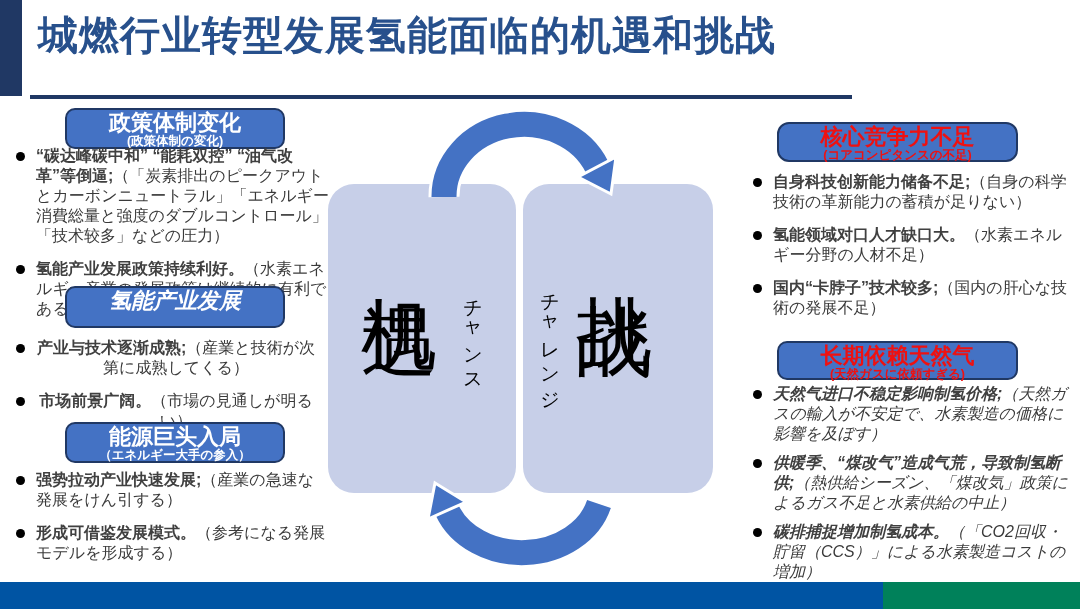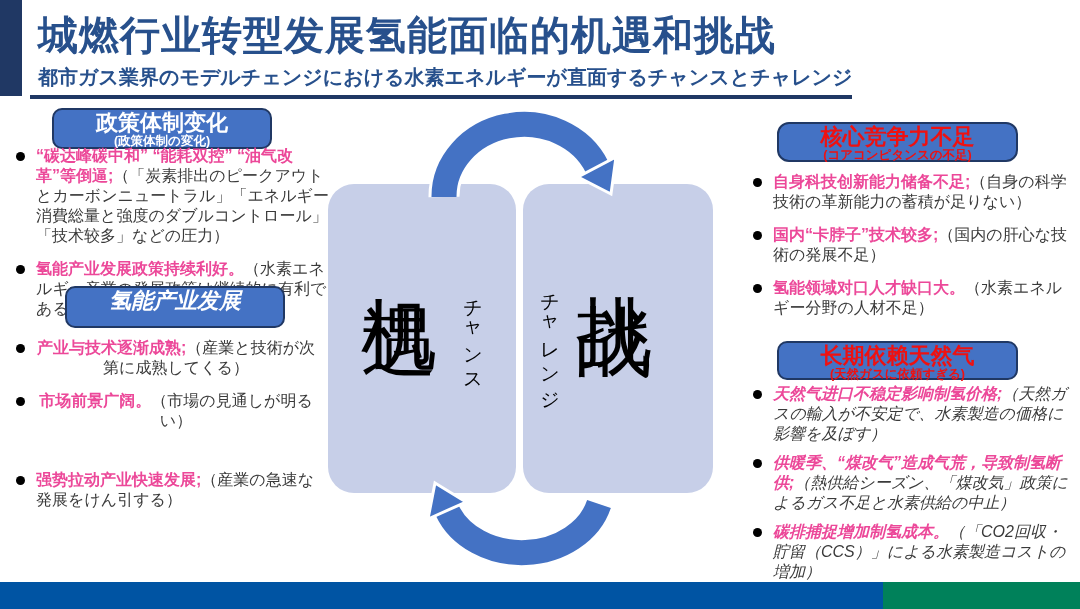--- a/index.html
+++ b/index.html
@@ -19,21 +19,21 @@
   }
   .hbox .t{display:block;font-size:22px;font-weight:bold;line-height:24px;}
   .hbox .s{display:block;font-size:12.5px;font-weight:bold;line-height:13px;}
   .hbox.white{color:#FFFFFF;}
   .hbox.red{color:var(--red,#EE1111);}
   
   .bullets{position:absolute;}
   .bullet{position:relative;padding-left:28px;font-size:16px;line-height:20px;margin-bottom:13px;}
   .bullets.tight .bullet{margin-bottom:9px;}
   .dot{position:absolute;left:8px;top:6px;width:9px;height:9px;background:#000;border-radius:50%;}
-  .zh{font-weight:bold;color:#ec4899;}
+  .zh{font-weight:bold;color:#404040;}
   .ja{color:#3a3a3a;}
   
   .cbox{position:absolute;top:184px;height:309px;background:var(--boxfill,#C7CFE8);border-radius:26px;}
   .cbox.left{left:328px;width:188px;}
   .cbox.right{left:523px;width:190px;}
   .hanzi{position:absolute;writing-mode:vertical-rl;text-orientation:upright;font-size:76px;line-height:1;letter-spacing:8px;color:#000;}
   .kana{position:absolute;writing-mode:vertical-rl;text-orientation:upright;font-size:19px;letter-spacing:3px;color:#000;}
   .arrows{position:absolute;left:0;top:0;width:1080px;height:609px;pointer-events:none;}
   .arrows .casing{fill:none;stroke:#fff;stroke-width:31;}
   .arrows .arc{fill:none;stroke:var(--accent,#4472C4);stroke-width:25;}
@@ -42,24 +42,23 @@
   .bar-blue{position:absolute;left:0;top:582px;width:883px;height:27px;background:var(--bar-blue,#0054A3);}
   .bar-green{position:absolute;left:883px;top:582px;width:197px;height:27px;background:var(--bar-green,#00815A);}
 </style>
 </head>
 <body>
 
 <div class="slide">
 
   <div class="accent-bar"></div>
   <div class="title">城燃行业转型发展氢能面临的机遇和挑战</div>
-  <div class="subtitle">都市ガス業界のモデルチェンジにおける水素エネルギーが直面するチャンスとチャレンジ</div>
   <div class="rule"></div>
 
-  <div class="hbox white" style="left:52px;top:108px;width:220px;height:41px;text-align:center;">
+  <div class="hbox white" style="left:65px;top:108px;width:220px;height:41px;text-align:center;">
     <span class="t">政策体制变化</span>
     <span class="s">(政策体制の変化)</span>
   </div>
   <div class="bullets" style="left:8px;top:146px;width:324px;">
     <div class="bullet">
       <span class="dot"></span><span class="zh">“碳达峰碳中和” “能耗双控” “油气改革”等倒逼;</span><span class="ja">（「炭素排出のピークアウトとカーボンニュートラル」「エネルギー消費総量と強度のダブルコントロール」「技术较多」などの圧力）</span>
     </div>
     <div class="bullet">
       <span class="dot"></span><span class="zh">氢能产业发展政策持续利好。</span><span class="ja">（水素エネルギー産業の発展政策は継続的に有利であること）</span>
     </div>
@@ -70,23 +69,30 @@
   </div>
   <div class="bullets" style="left:8px;top:338px;width:308px;text-align:center;">
     <div class="bullet">
       <span class="dot"></span><span class="zh">产业与技术逐渐成熟;</span><span class="ja">（産業と技術が次第に成熟してくる）</span>
     </div>
     <div class="bullet">
       <span class="dot"></span><span class="zh">市场前景广阔。</span><span class="ja">（市場の見通しが明るい）</span>
     </div>
   </div>
 
+  <div class="hbox white" style="left:65px;top:422px;width:220px;height:41px;">
+    <span class="t">能源巨头入局</span>
+    <span class="s">（エネルギー大手の参入）</span>
+  </div>
   <div class="bullets" style="left:8px;top:470px;width:320px;">
     <div class="bullet">
       <span class="dot"></span><span class="zh">强势拉动产业快速发展;</span><span class="ja">（産業の急速な発展をけん引する）</span>
+    </div>
+    <div class="bullet">
+      <span class="dot"></span><span class="zh">形成可借鉴发展模式。</span><span class="ja">（参考になる発展モデルを形成する）</span>
     </div>
   </div>
 
   <div class="cbox left">
     <span class="hanzi" style="left:34px;top:52px;">机遇</span>
     <span class="kana" style="left:132px;top:102px;">チャンス</span>
   </div>
   <div class="cbox right">
     <span class="kana" style="left:14px;top:96px;">チャレンジ</span>
     <span class="hanzi" style="left:54px;top:52px;">挑战</span>
@@ -107,24 +113,24 @@
 
   <div class="hbox red" style="left:777px;top:122px;width:241px;height:40px;border-radius:12px;">
     <span class="t">核心竞争力不足</span>
     <span class="s">(コアコンピタンスの不足)</span>
   </div>
   <div class="bullets" style="left:745px;top:172px;width:330px;">
     <div class="bullet">
       <span class="dot"></span><span class="zh">自身科技创新能力储备不足;</span><span class="ja">（自身の科学技術の革新能力の蓄積が足りない）</span>
     </div>
     <div class="bullet">
-      <span class="dot"></span><span class="zh">国内“卡脖子”技术较多;</span><span class="ja">（国内の肝心な技術の発展不足）</span>
+      <span class="dot"></span><span class="zh">氢能领域对口人才缺口大。</span><span class="ja">（水素エネルギー分野の人材不足）</span>
     </div>
     <div class="bullet">
-      <span class="dot"></span><span class="zh">氢能领域对口人才缺口大。</span><span class="ja">（水素エネルギー分野の人材不足）</span>
+      <span class="dot"></span><span class="zh">国内“卡脖子”技术较多;</span><span class="ja">（国内の肝心な技術の発展不足）</span>
     </div>
   </div>
 
   <div class="hbox red" style="left:777px;top:341px;width:241px;height:39px;">
     <span class="t">长期依赖天然气</span>
     <span class="s">(天然ガスに依頼すぎる)</span>
   </div>
   <div class="bullets tight" style="left:745px;top:384px;width:330px;font-style:italic;">
     <div class="bullet">
       <span class="dot"></span><span class="zh">天然气进口不稳定影响制氢价格;</span><span class="ja">（天然ガスの輸入が不安定で、水素製造の価格に影響を及ぼす）</span>

